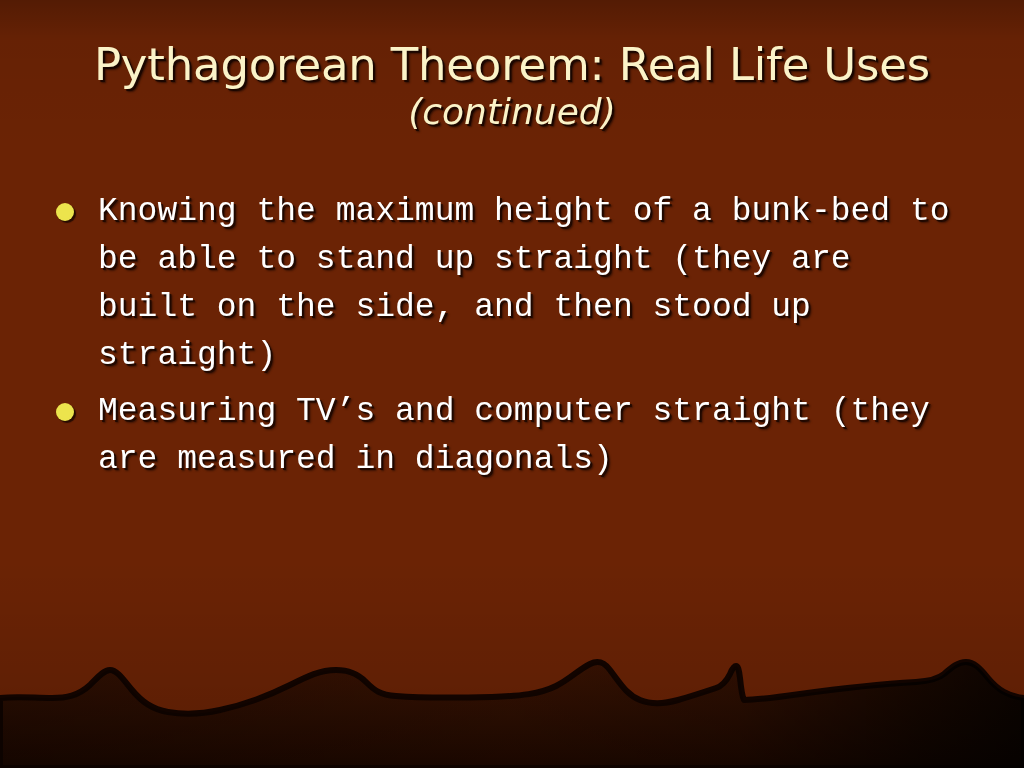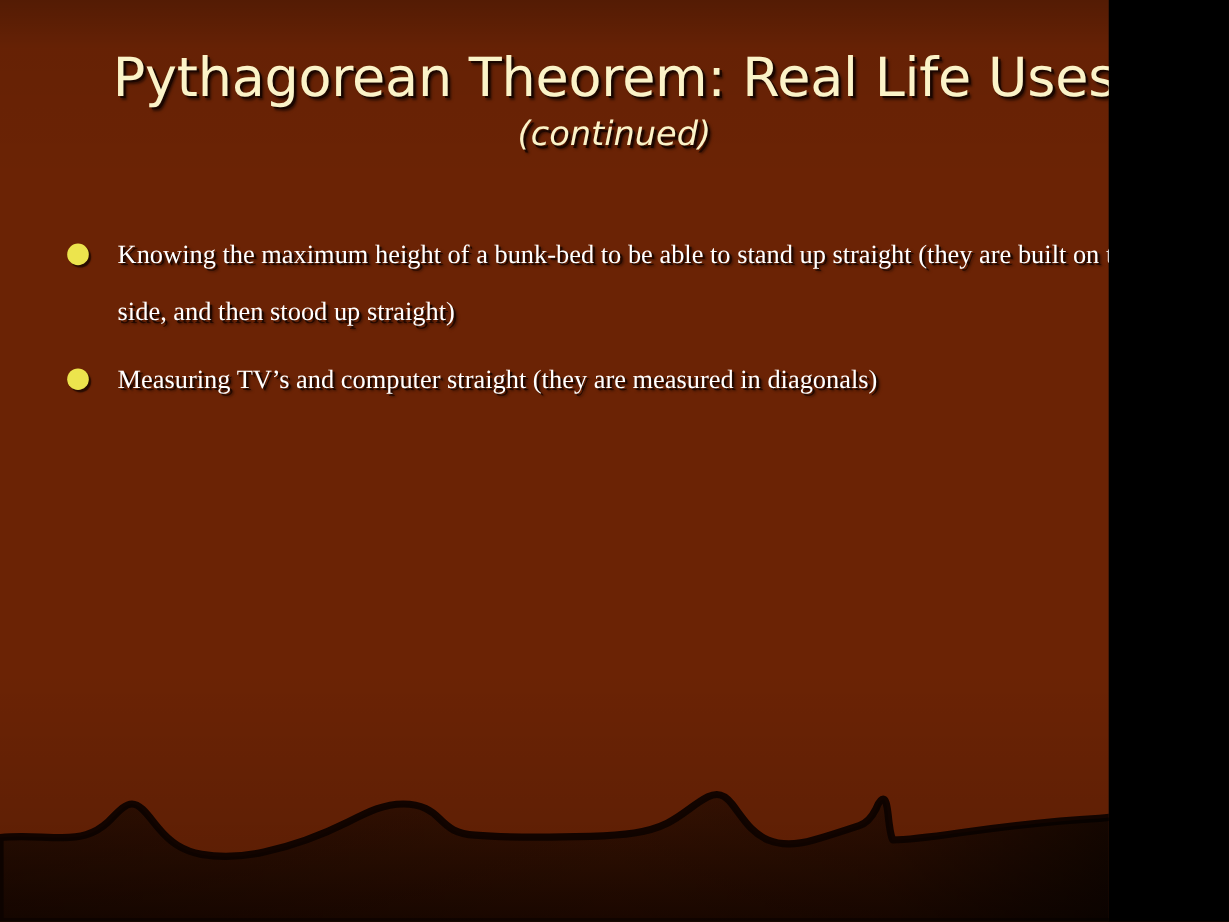--- a/index.html
+++ b/index.html
@@ -8,21 +8,21 @@
     padding: 0;
     background: #000;
   }
   body {
     font-family: "DejaVu Sans", sans-serif;
   }
 
   
   #slide {
     position: relative;
-    width: 924px;
+    width: 1024px;
     height: 768px;
     overflow: hidden;
     background: #0d0d0d;
   }
 
   
   .bg-base {
     position: absolute;
     inset: 0;
     background: #6b2305;
@@ -129,21 +129,21 @@
     font-weight: 400;
     color: #fbf3c8;
     letter-spacing: -0.2px;
     text-shadow:
        2px 2px 0 rgba(20,4,0,0.80),
        3px 3px 2px rgba(10,2,0,0.55);
     white-space: nowrap;
   }
   .slide-subtitle {
     font-family: "DejaVu Sans", sans-serif;
-    font-size: 28px;
+    font-size: 36px;
     line-height: 36px;
     font-style: italic;
     font-weight: 400;
     color: #fbf3c8;
     margin-top: 2px;
     text-shadow:
        2px 2px 0 rgba(20,4,0,0.80),
        3px 3px 2px rgba(10,2,0,0.55);
   }
 
@@ -164,22 +164,22 @@
     width: 18px;
     height: 18px;
     border-radius: 50%;
     background: #ece44d;
     margin-top: 15px;
     margin-right: 24px;
     box-shadow: 2px 2px 1px rgba(18,4,0,0.75);
   }
   .bullet-text {
     flex: 1 1 auto;
-    font-family: Liberation Serif, serif;
-    font-size: 22px;
+    font-family: Liberation Mono, monospace;
+    font-size: 33px;
     line-height: 48px;
     color: #ffffff;
     text-shadow:
        2px 2px 0 rgba(22,5,0,0.80),
        3px 3px 2px rgba(10,2,0,0.50);
   }
 </style>
 </head>
 <body>
 

